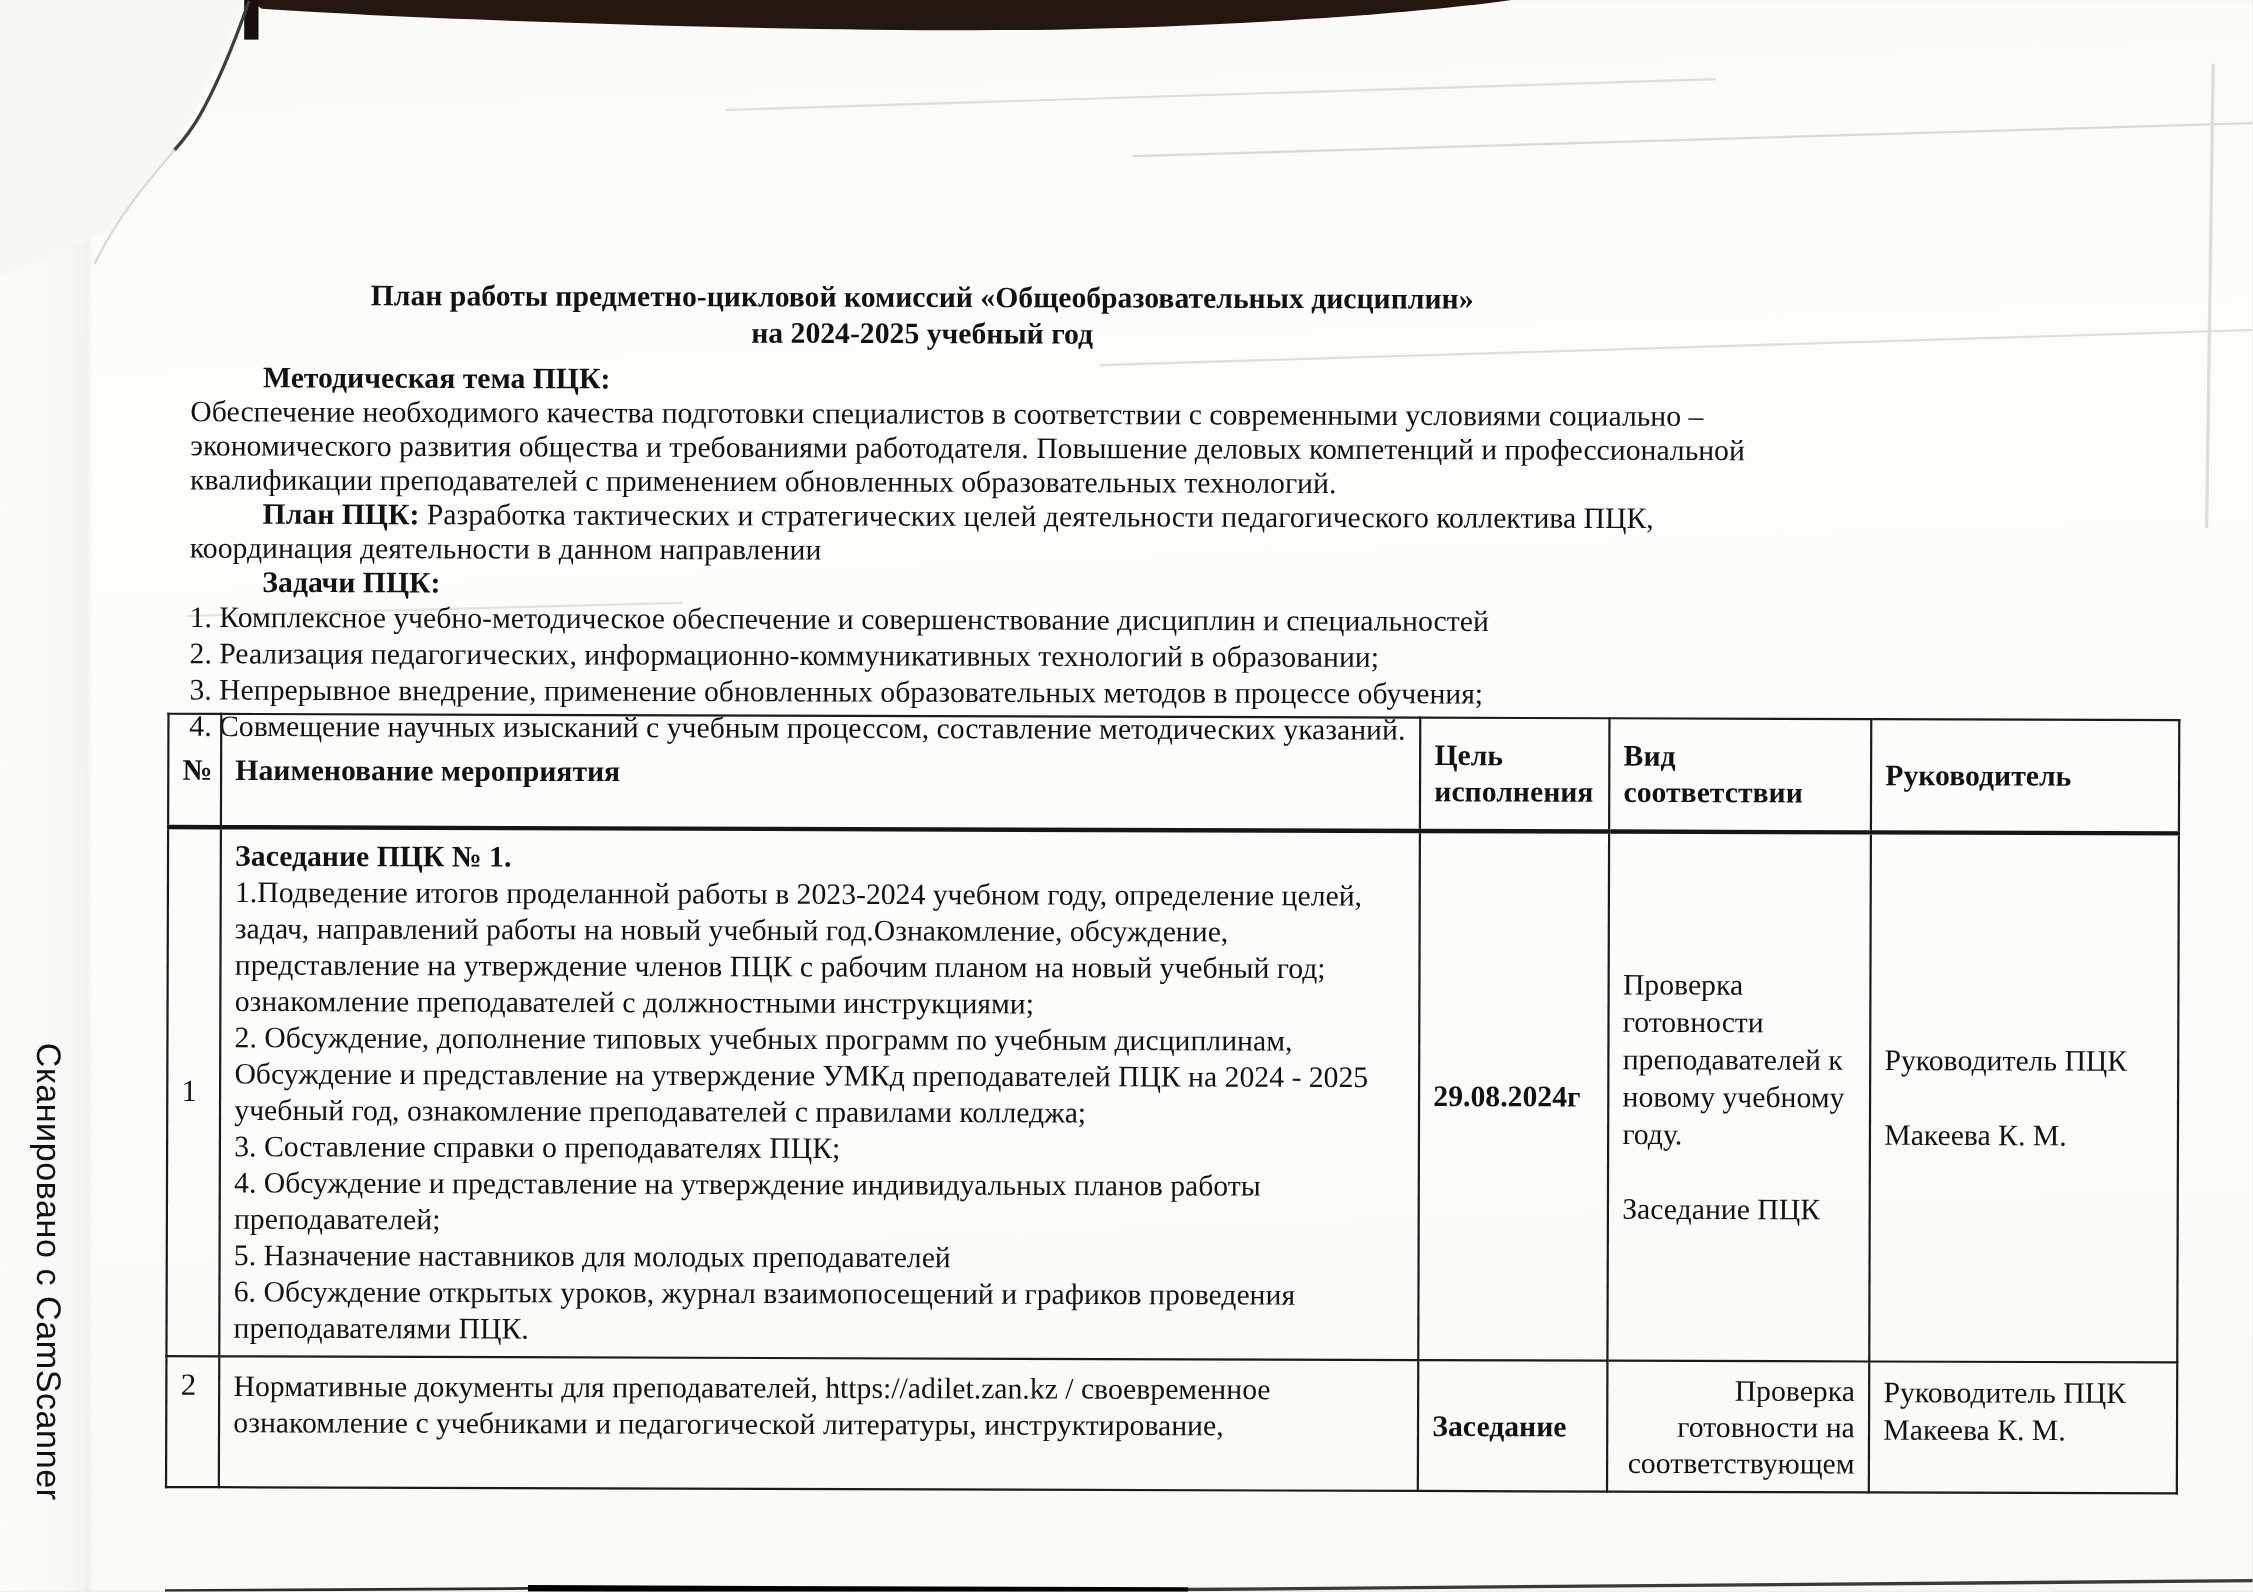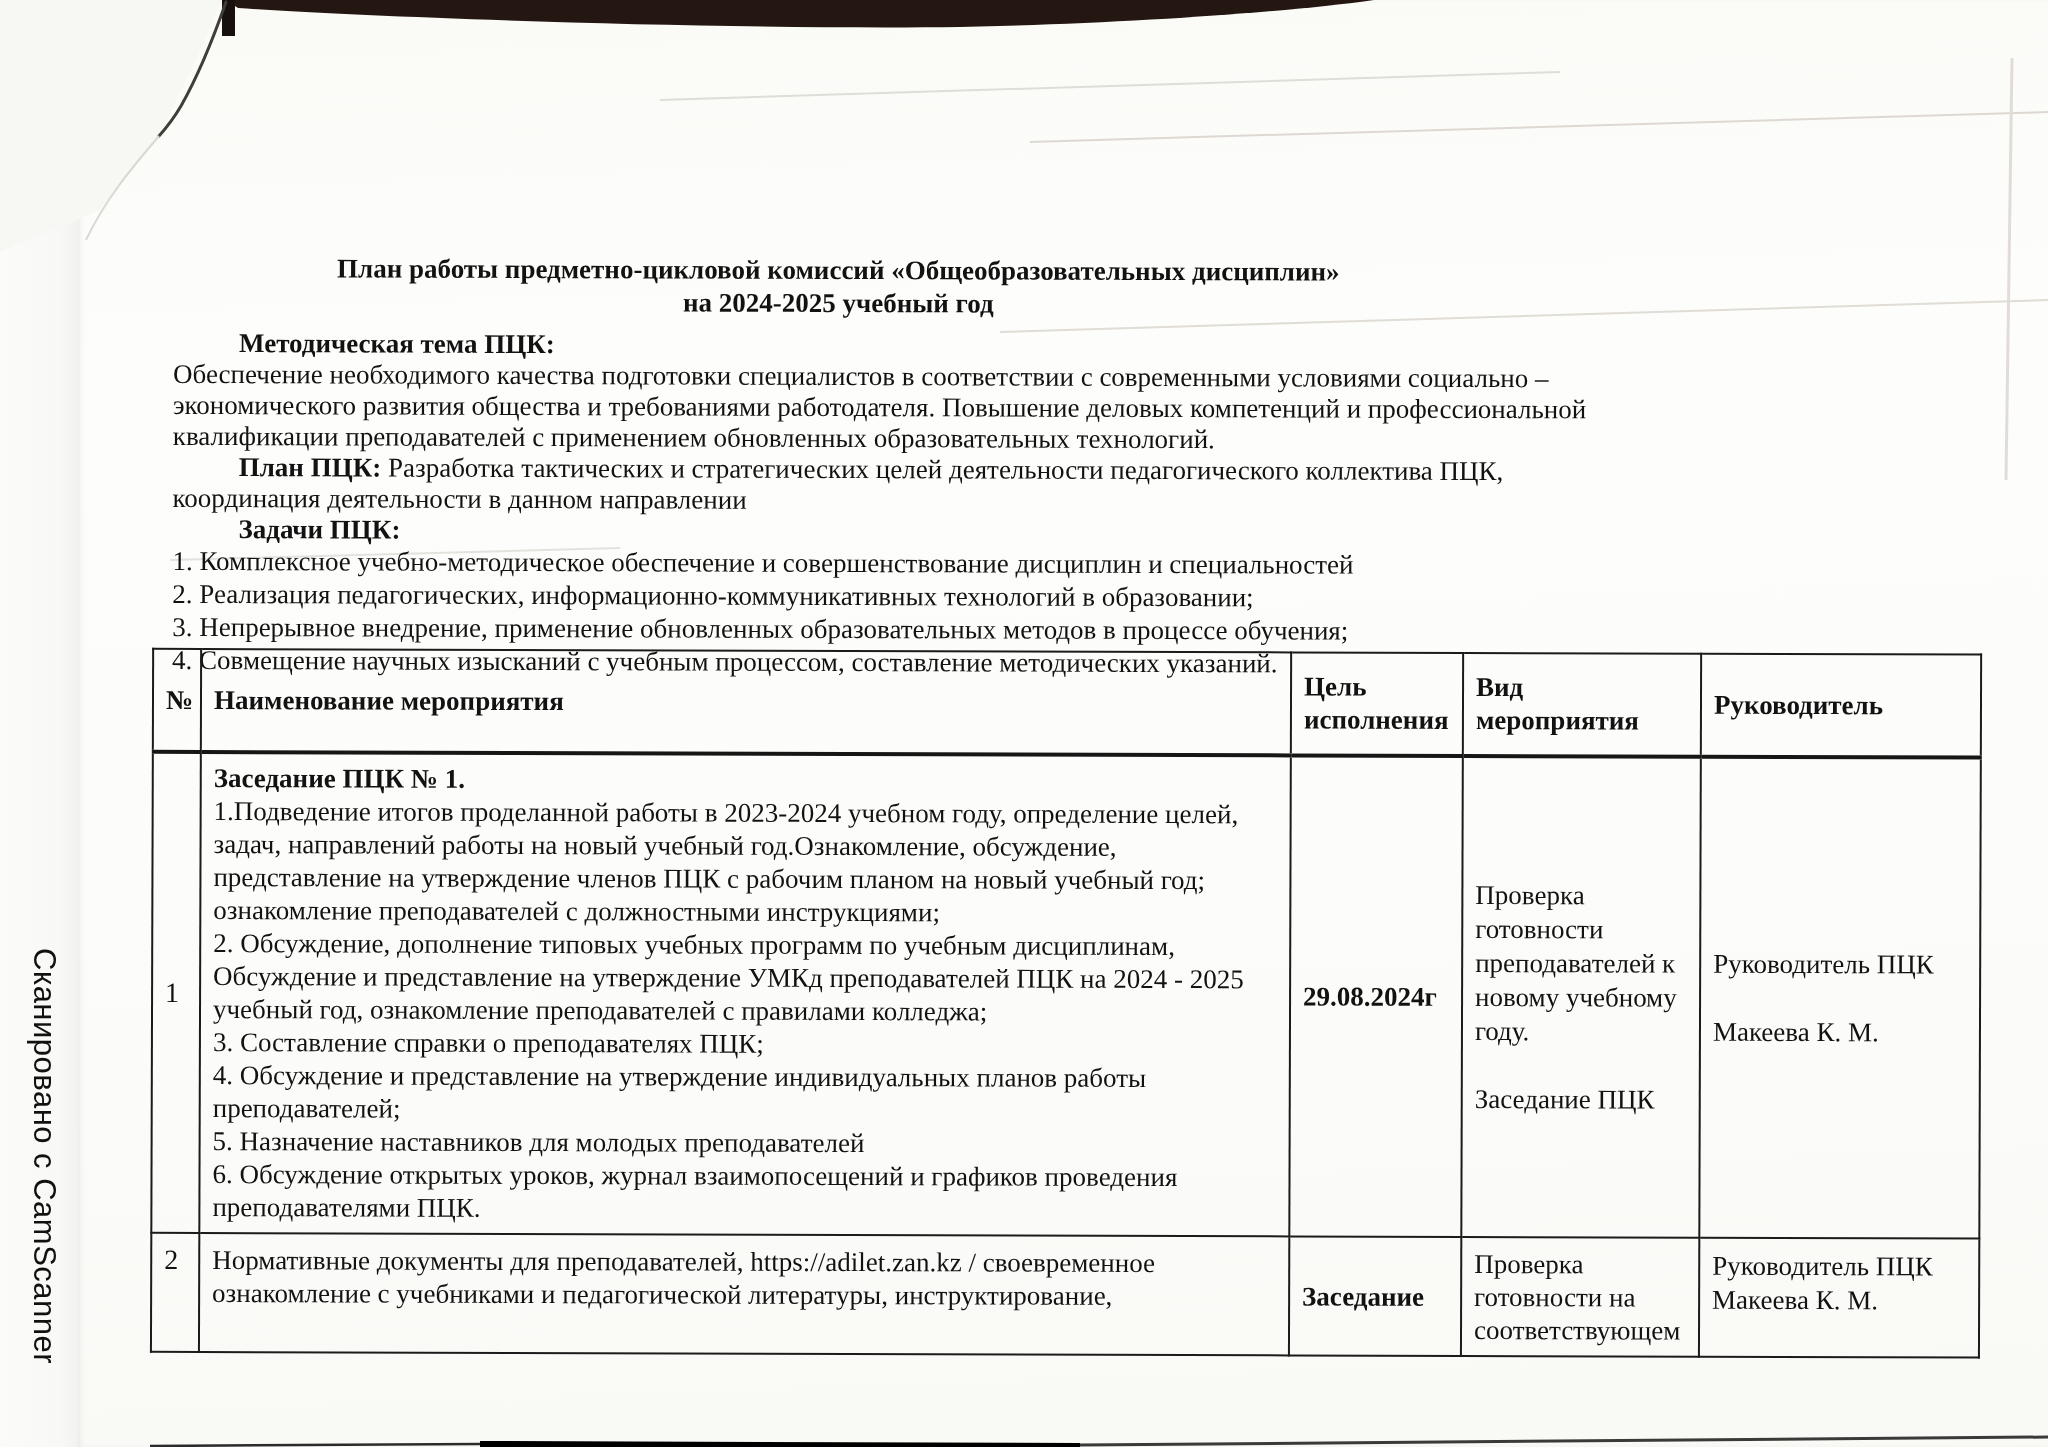--- a/index.html
+++ b/index.html
@@ -71,21 +71,21 @@
   }
   th.col-num{ text-align:center; }
   td.cell-num{ text-align:center; font-size:28px; }
   .cell-title{ font-weight:bold; line-height:33px; }
   .cell-body{ white-space:pre-line; line-height:33px; }
   td.cell-term{ font-weight:bold; padding-left:8px; }
   td.cell-kind{ white-space:pre-line; line-height:34px; }
   td.cell-resp{ white-space:pre-line; line-height:34px; }
   tr.row2 td{ vertical-align:top; padding-top:10px; }
   tr.row2 td.cell-term{ vertical-align:middle; }
-  tr.row2 td.cell-kind{ line-height:33px; }
+  tr.row2 td.cell-kind{ line-height:33px;text-align:right; }
 </style>
 </head>
 <body>
 
 <div class="scan-strip"></div>
 
 <div class="paper"></div>
 
 <div class="corner-under"></div>
 
@@ -134,21 +134,21 @@
         <col style="width:1090px">
         <col style="width:172px">
         <col style="width:238px">
         <col style="width:280px">
     </colgroup>
     <thead>
       <tr>
         <th class="col-num">№</th>
         <th>Наименование  мероприятия</th>
         <th>Цель исполнения</th>
-        <th>Вид мероприятия</th>
+        <th>Вид соответствии</th>
         <th>Руководитель</th>
       </tr>
     </thead>
     <tbody>
       <tr class="row1">
         <td class="cell-num">1</td>
         <td>
           <div class="cell-title">Заседание ПЦК № 1.</div>
           <div class="cell-body">1.Подведение итогов проделанной работы в 2023-2024 учебном году, определение целей, задач, направлений работы на новый учебный год.Ознакомление, обсуждение, представление на утверждение членов ПЦК с рабочим планом на новый учебный год; ознакомление преподавателей с должностными инструкциями;
 2. Обсуждение, дополнение типовых учебных программ по учебным дисциплинам, Обсуждение и представление на утверждение УМКд преподавателей ПЦК на 2024 - 2025 учебный год, ознакомление преподавателей с правилами колледжа;

